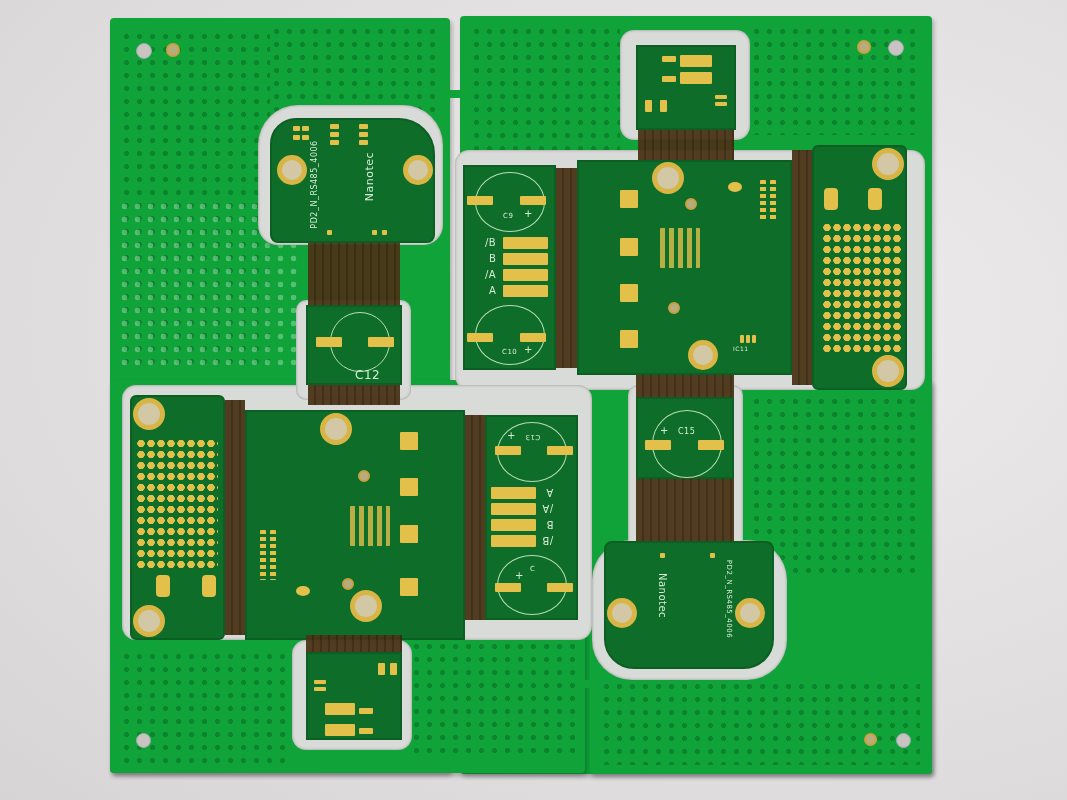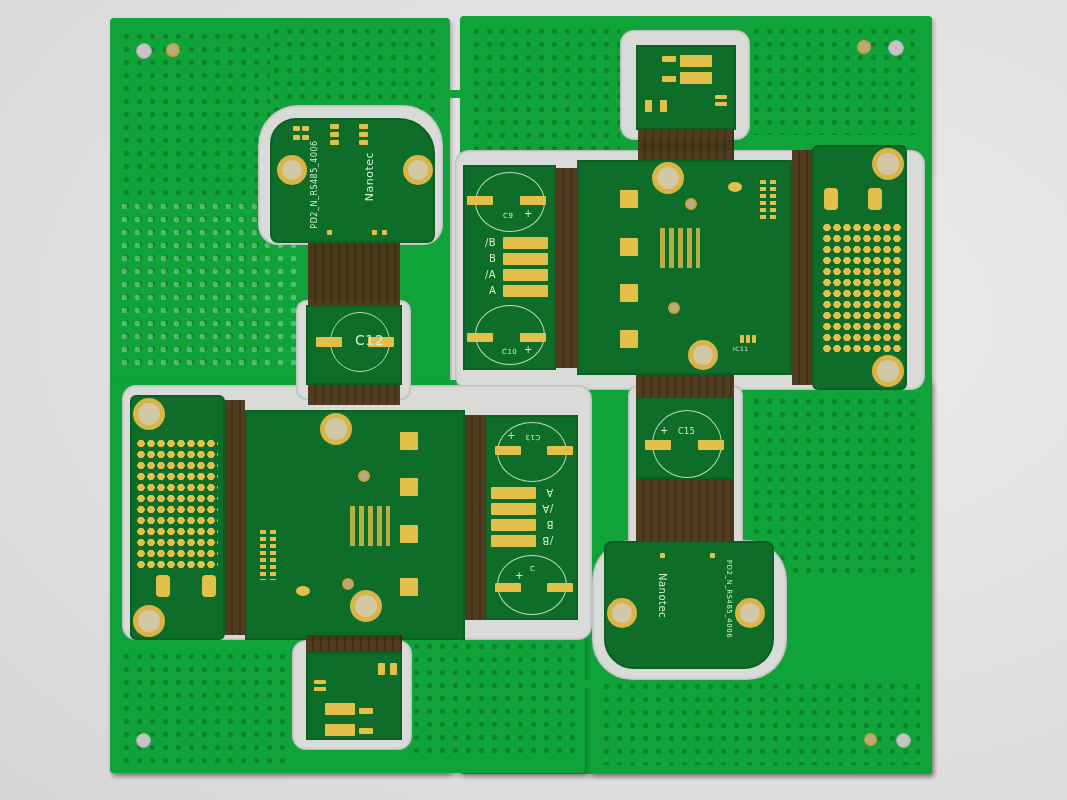--- a/index.html
+++ b/index.html
@@ -75,21 +75,21 @@
 <div class="pad" style="left:382px;top:230px;width:5px;height:5px;"></div>
 <div class="silk" style="left:345px;top:170px;transform:rotate(-90deg);font-size:11px;">Nanotec</div>
 <div class="silk" style="left:270px;top:180px;transform:rotate(-90deg);font-size:8px;">PD2_N_RS485_4006</div>
 
 <div class="flex" style="left:308px;top:243px;width:92px;height:62px;"></div>
 
 <div class="board" style="left:306px;top:305px;width:96px;height:80px;"></div>
 <div class="circ" style="left:330px;top:312px;width:60px;height:60px;"></div>
 <div class="pad" style="left:316px;top:337px;width:26px;height:10px;"></div>
 <div class="pad" style="left:368px;top:337px;width:26px;height:10px;"></div>
-<div class="silk" style="left:355px;top:332px;font-size:14px;">C12</div>
+<div class="silk" style="left:355px;top:368px;font-size:12px;">C12</div>
 
 <div class="flex" style="left:308px;top:385px;width:92px;height:20px;"></div>
 
 <div class="board" style="left:463px;top:165px;width:93px;height:205px;"></div>
 <div class="circ" style="left:475px;top:172px;width:70px;height:60px;"></div>
 <div class="circ" style="left:475px;top:305px;width:70px;height:60px;"></div>
 <div class="pad" style="left:467px;top:196px;width:26px;height:9px;"></div>
 <div class="pad" style="left:520px;top:196px;width:26px;height:9px;"></div>
 <div class="pad" style="left:467px;top:333px;width:26px;height:9px;"></div>
 <div class="pad" style="left:520px;top:333px;width:26px;height:9px;"></div>

